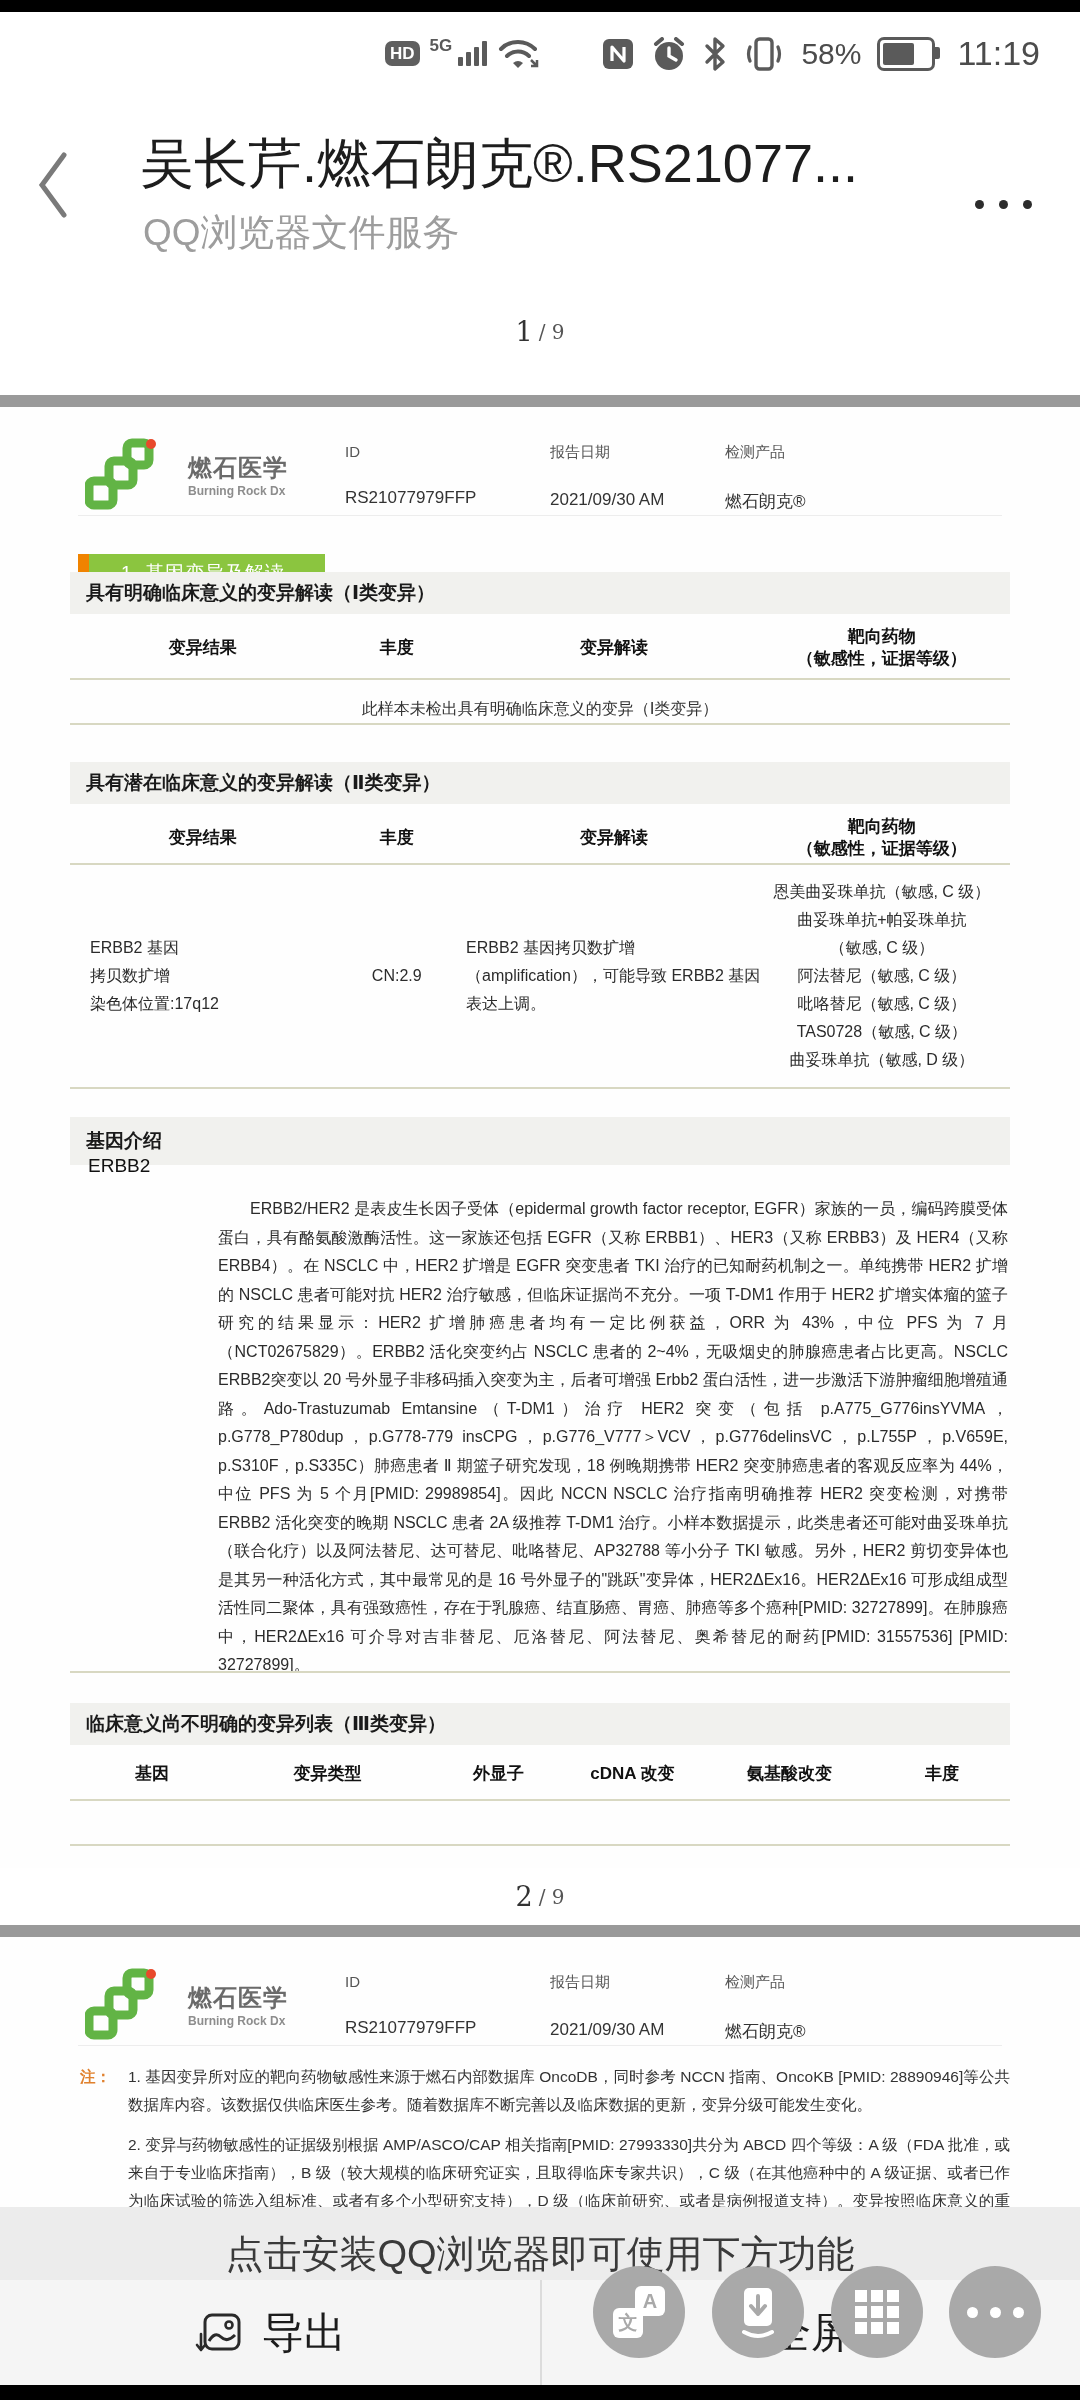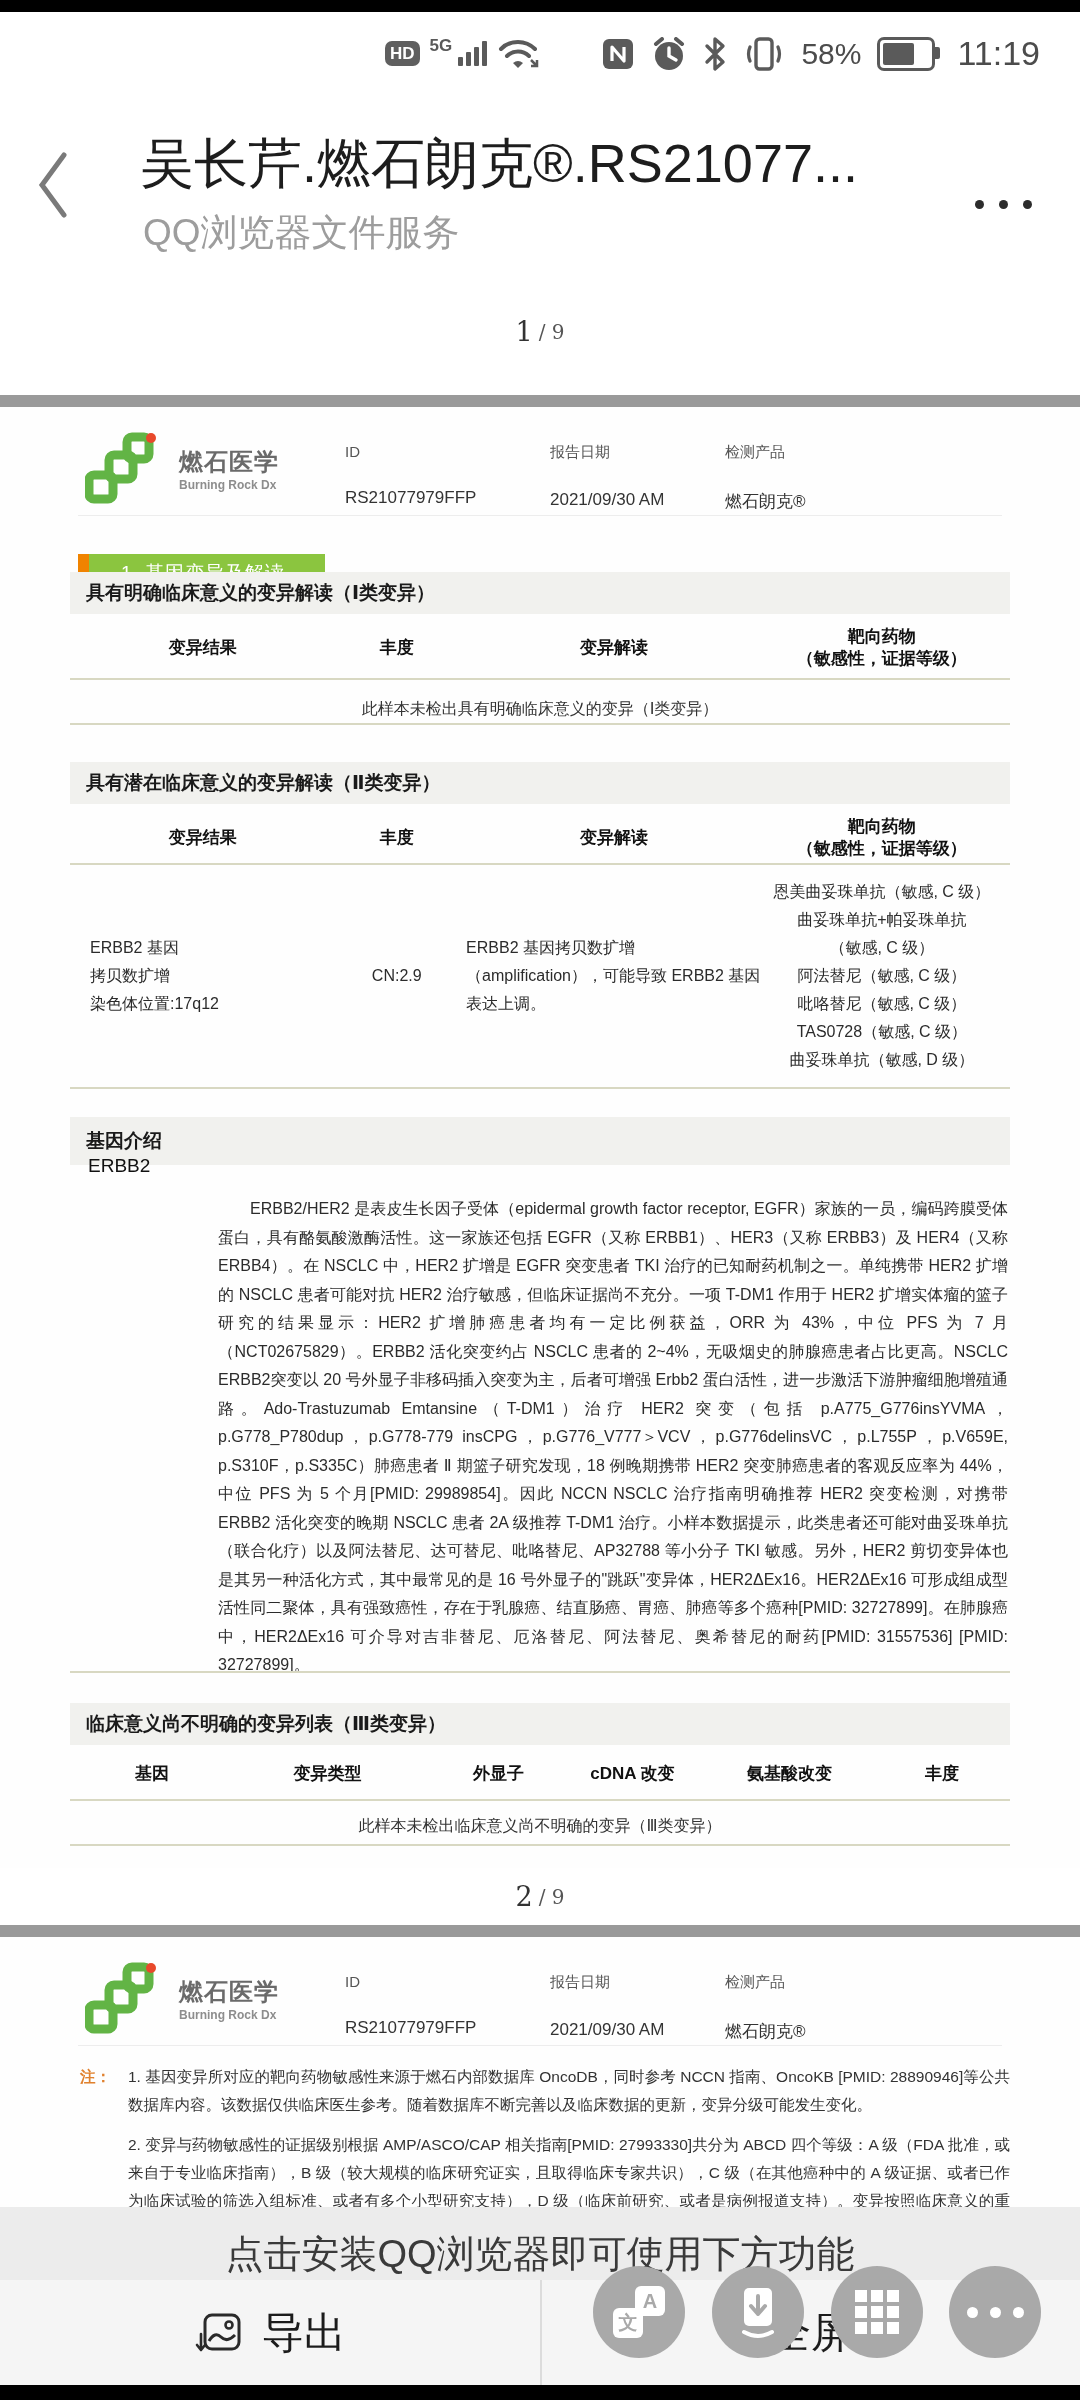--- a/index.html
+++ b/index.html
@@ -42,21 +42,21 @@
   .ind .big{font-size:27px;color:#333;font-family:"DejaVu Serif",serif;}
   .ind .small{font-size:20px;color:#555;font-family:"DejaVu Serif",serif;}
   .graybar{position:absolute;left:0;width:1080px;height:12px;background:#9a9a9a;}
   .gb1{top:395px;} .gb2{top:1925px;}
 
   
   .docpage{position:absolute;left:0;width:1080px;background:#fefefe;overflow:hidden;}
   .page1{top:407px;height:1461px;}
   .page2{top:1937px;height:270px;}
 
-  .brandrow{position:absolute;left:85px;top:24px;display:flex;align-items:center;gap:22px;}
+  .brandrow{position:absolute;left:85px;top:30px;display:flex;align-items:center;gap:31px;}
   .brandtext .cn{font-size:24px;font-weight:bold;color:#6a6a6a;letter-spacing:1px;}
   .brandtext .en{font-size:12px;color:#8d8d8d;font-weight:bold;}
   .metacol{position:absolute;top:36px;}
   .metacol .lab{font-size:15px;color:#555;margin-bottom:28px;}
   .metacol .val{font-size:17px;color:#333;}
   .m1{left:345px;} .m2{left:550px;} .m3{left:725px;}
   .metaline{position:absolute;left:78px;right:78px;top:108px;height:1px;background:#ededed;}
 
   .banner{position:absolute;left:78px;top:115px;height:28px;display:flex;margin-top:32px;}
   .banner .stripe{width:11px;background:#f08300;}
@@ -273,21 +273,20 @@
     <div class="secbar" style="top:1296px">临床意义尚不明确的变异列表（Ⅲ类变异）</div>
     <div class="t3head">
       <div class="c d1">基因</div>
       <div class="c d2">变异类型</div>
       <div class="c d3">外显子</div>
       <div class="c d4">cDNA 改变</div>
       <div class="c d5">氨基酸改变</div>
       <div class="c d6">丰度</div>
     </div>
     <div class="oline" style="top:1392px"></div>
-    <div class="emptyrow" style="top:1398px;line-height:42px">此样本未检出临床意义尚不明确的变异（Ⅲ类变异）</div>
     <div class="oline" style="top:1437px"></div>
   </div>
 
   <div class="ind ind2">
     <span class="big">2</span>
     <span class="small">/ 9</span>
   </div>
   <div class="graybar gb2"></div>
 
   <div class="docpage page2">

